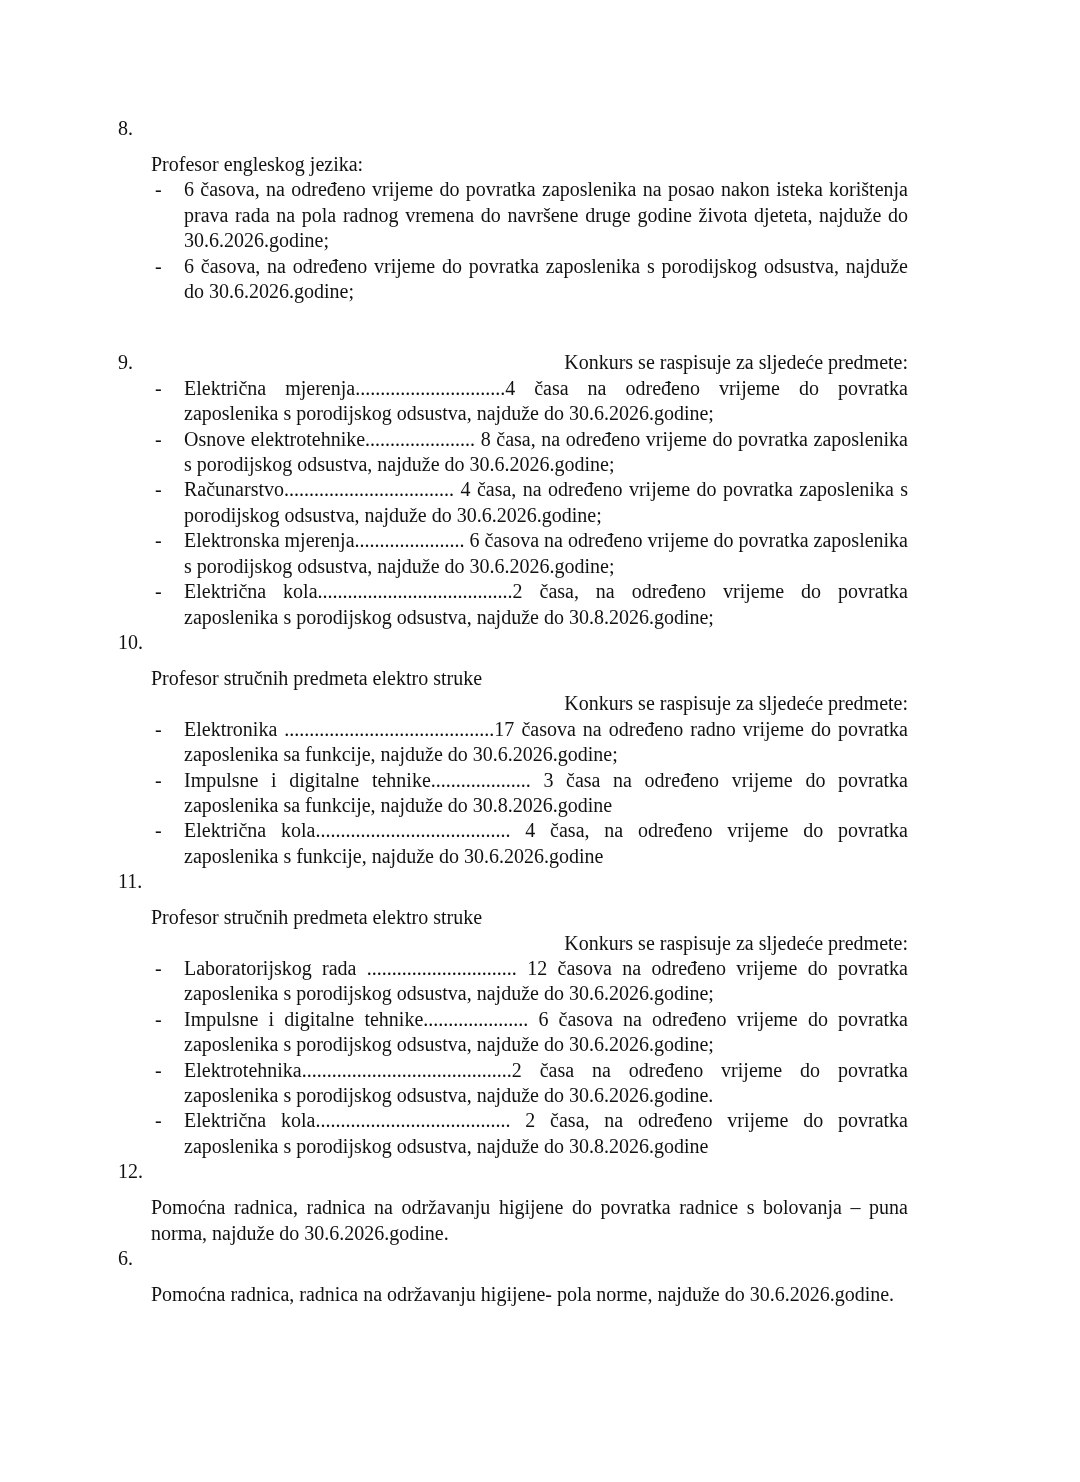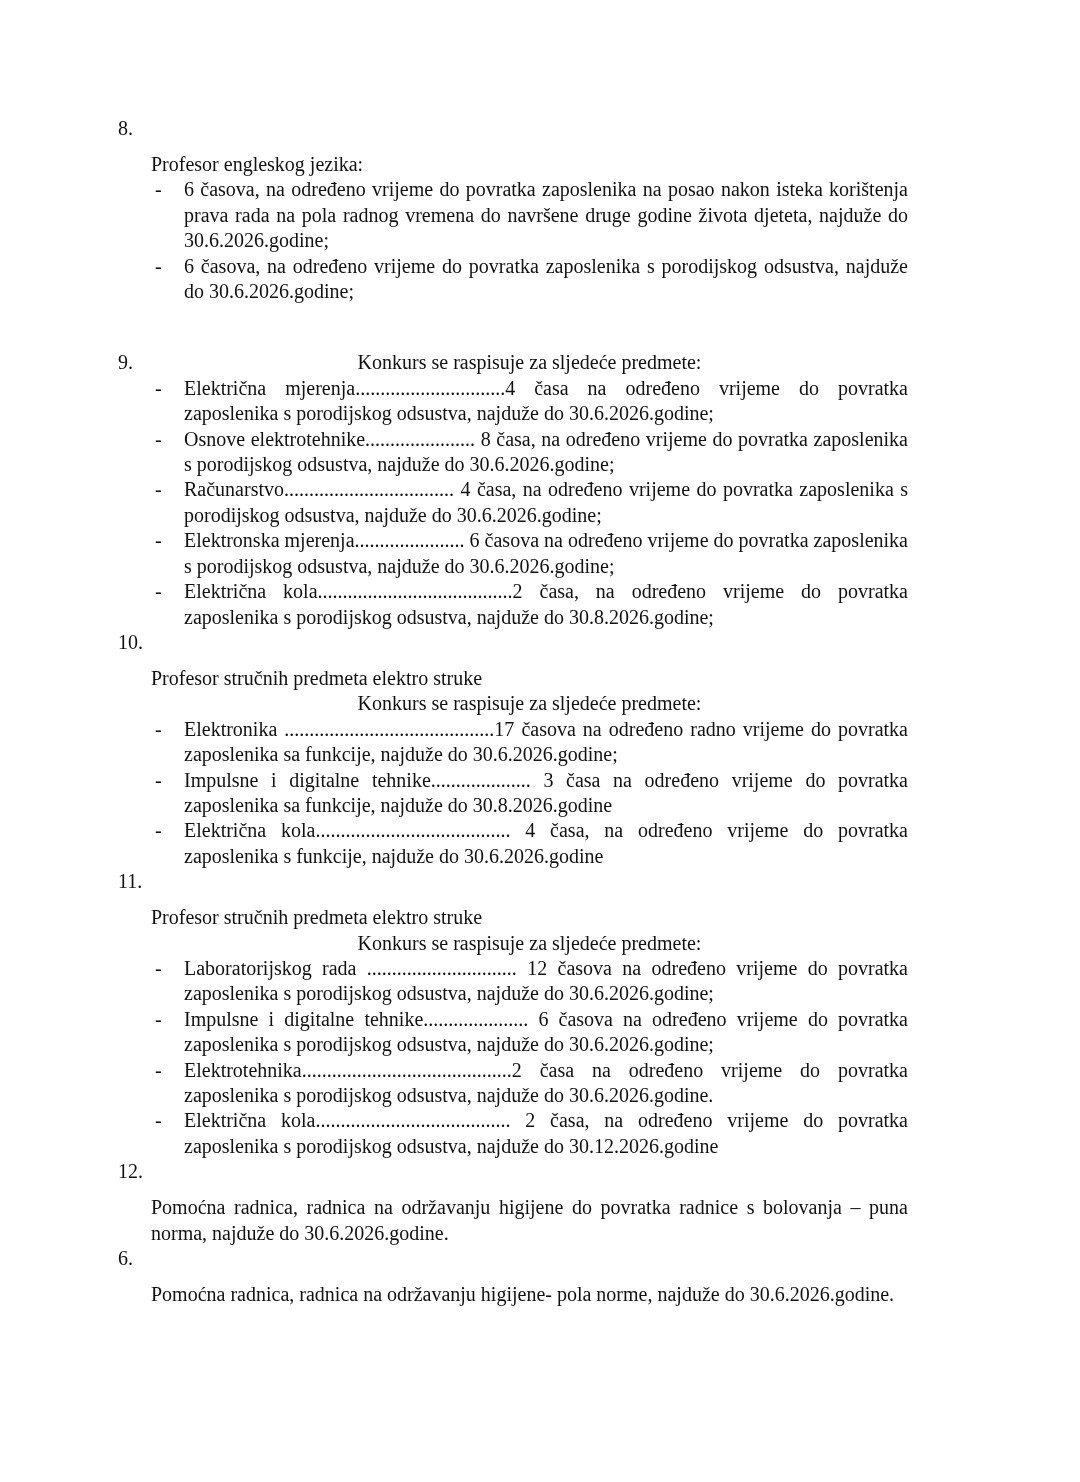--- a/index.html
+++ b/index.html
@@ -36,21 +36,21 @@
   }
   .ibody {
     flex: 1;
     min-width: 0;
   }
   .title {
     text-align: justify;
     margin-top: 36px;
   }
   .intro {
-    text-align: center;
+    text-align: right;
   }
   ul.bullets {
     margin: 0;
     padding: 0;
     list-style: none;
   }
   ul.bullets li {
     display: flex;
     align-items: flex-start;
   }
@@ -154,21 +154,21 @@
               <li>
                 <span class="dash">-</span>
                 <span class="btext">Impulsne i digitalne tehnike..................... 6 časova na određeno vrijeme do povratka zaposlenika s porodijskog odsustva, najduže do 30.6.2026.godine;</span>
               </li>
               <li>
                 <span class="dash">-</span>
                 <span class="btext">Elektrotehnika..........................................2 časa na određeno vrijeme do povratka zaposlenika s porodijskog odsustva, najduže do 30.6.2026.godine.</span>
               </li>
               <li>
                 <span class="dash">-</span>
-                <span class="btext">Električna kola....................................... 2 časa, na određeno vrijeme do povratka zaposlenika s porodijskog odsustva, najduže do 30.12.2026.godine</span>
+                <span class="btext">Električna kola....................................... 2 časa, na određeno vrijeme do povratka zaposlenika s porodijskog odsustva, najduže do 30.8.2026.godine</span>
               </li>
             </ul>
     </div>
   </div>
 
   <div class="item">
     <span class="num">12.</span>
     <div class="ibody">
       <div class="title">Pomoćna radnica, radnica na održavanju higijene do povratka radnice s bolovanja – puna norma, najduže do 30.6.2026.godine.</div>
 

